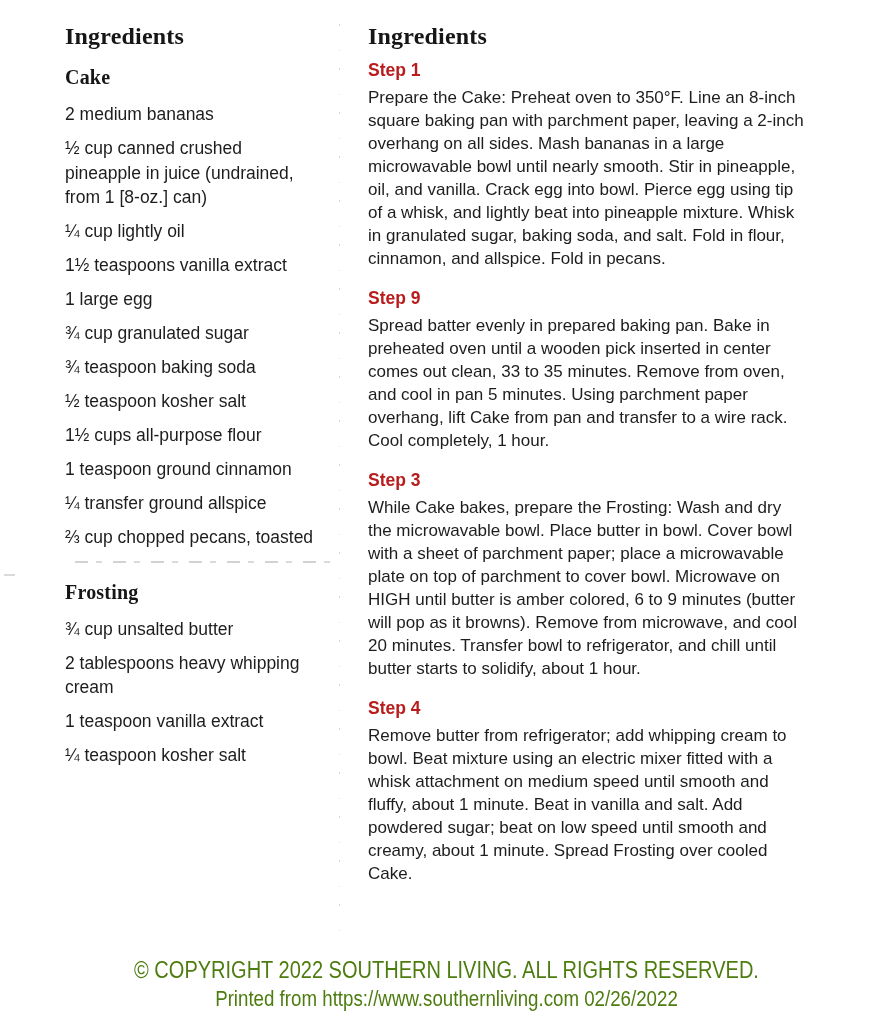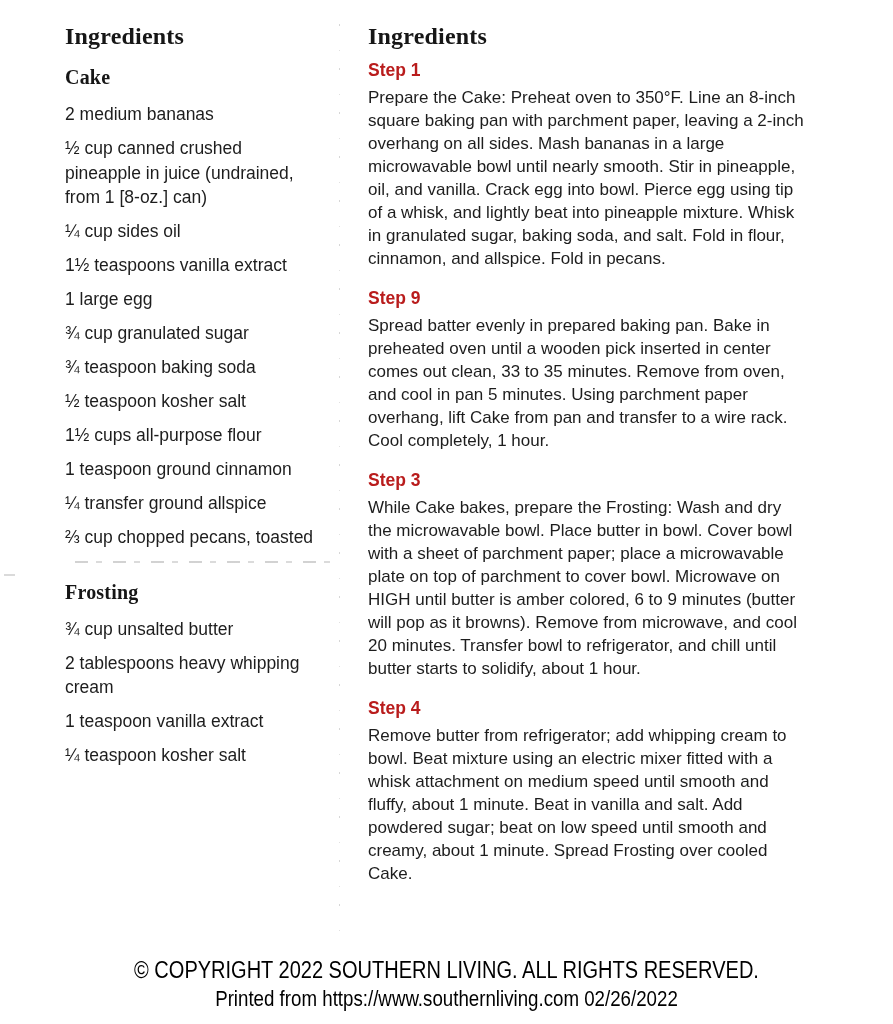--- a/index.html
+++ b/index.html
@@ -74,21 +74,21 @@
     width: 11px; height: 2px;
     background: #dadada;
   }
 
   
   .footer {
     position: absolute;
     left: 0; top: 956px;
     width: 893px;
     text-align: center;
-    color: #000000;
+    color: #4d7c0f;
   }
   .footer-line {
     transform: scaleX(0.87);
     transform-origin: 50% 50%;
     white-space: nowrap;
   }
   .footer-copyright { font-size: 23px; line-height: 28px; }
   .footer-printed   { font-size: 21.5px; line-height: 26px; margin-top: 2px; }
 </style>
 </head>
@@ -100,21 +100,21 @@
   <div class="hdashes"></div>
   <div class="edge-mark"></div>
 
   <div class="col-left">
     <h1 class="h-serif">Ingredients</h1>
 
     <section>
       <h2 class="h-serif">Cake</h2>
       <p class="ing">2 medium bananas</p>
       <p class="ing">½ cup canned crushed pineapple in juice (undrained, from 1 [8-oz.] can)</p>
-      <p class="ing">¼ cup sides oil</p>
+      <p class="ing">¼ cup lightly oil</p>
       <p class="ing">1½ teaspoons vanilla extract</p>
       <p class="ing">1 large egg</p>
       <p class="ing">¾ cup granulated sugar</p>
       <p class="ing">¾ teaspoon baking soda</p>
       <p class="ing">½ teaspoon kosher salt</p>
       <p class="ing">1½ cups all-purpose flour</p>
       <p class="ing">1 teaspoon ground cinnamon</p>
       <p class="ing">¼ transfer ground allspice</p>
       <p class="ing">⅔ cup chopped pecans, toasted</p>
     </section>

